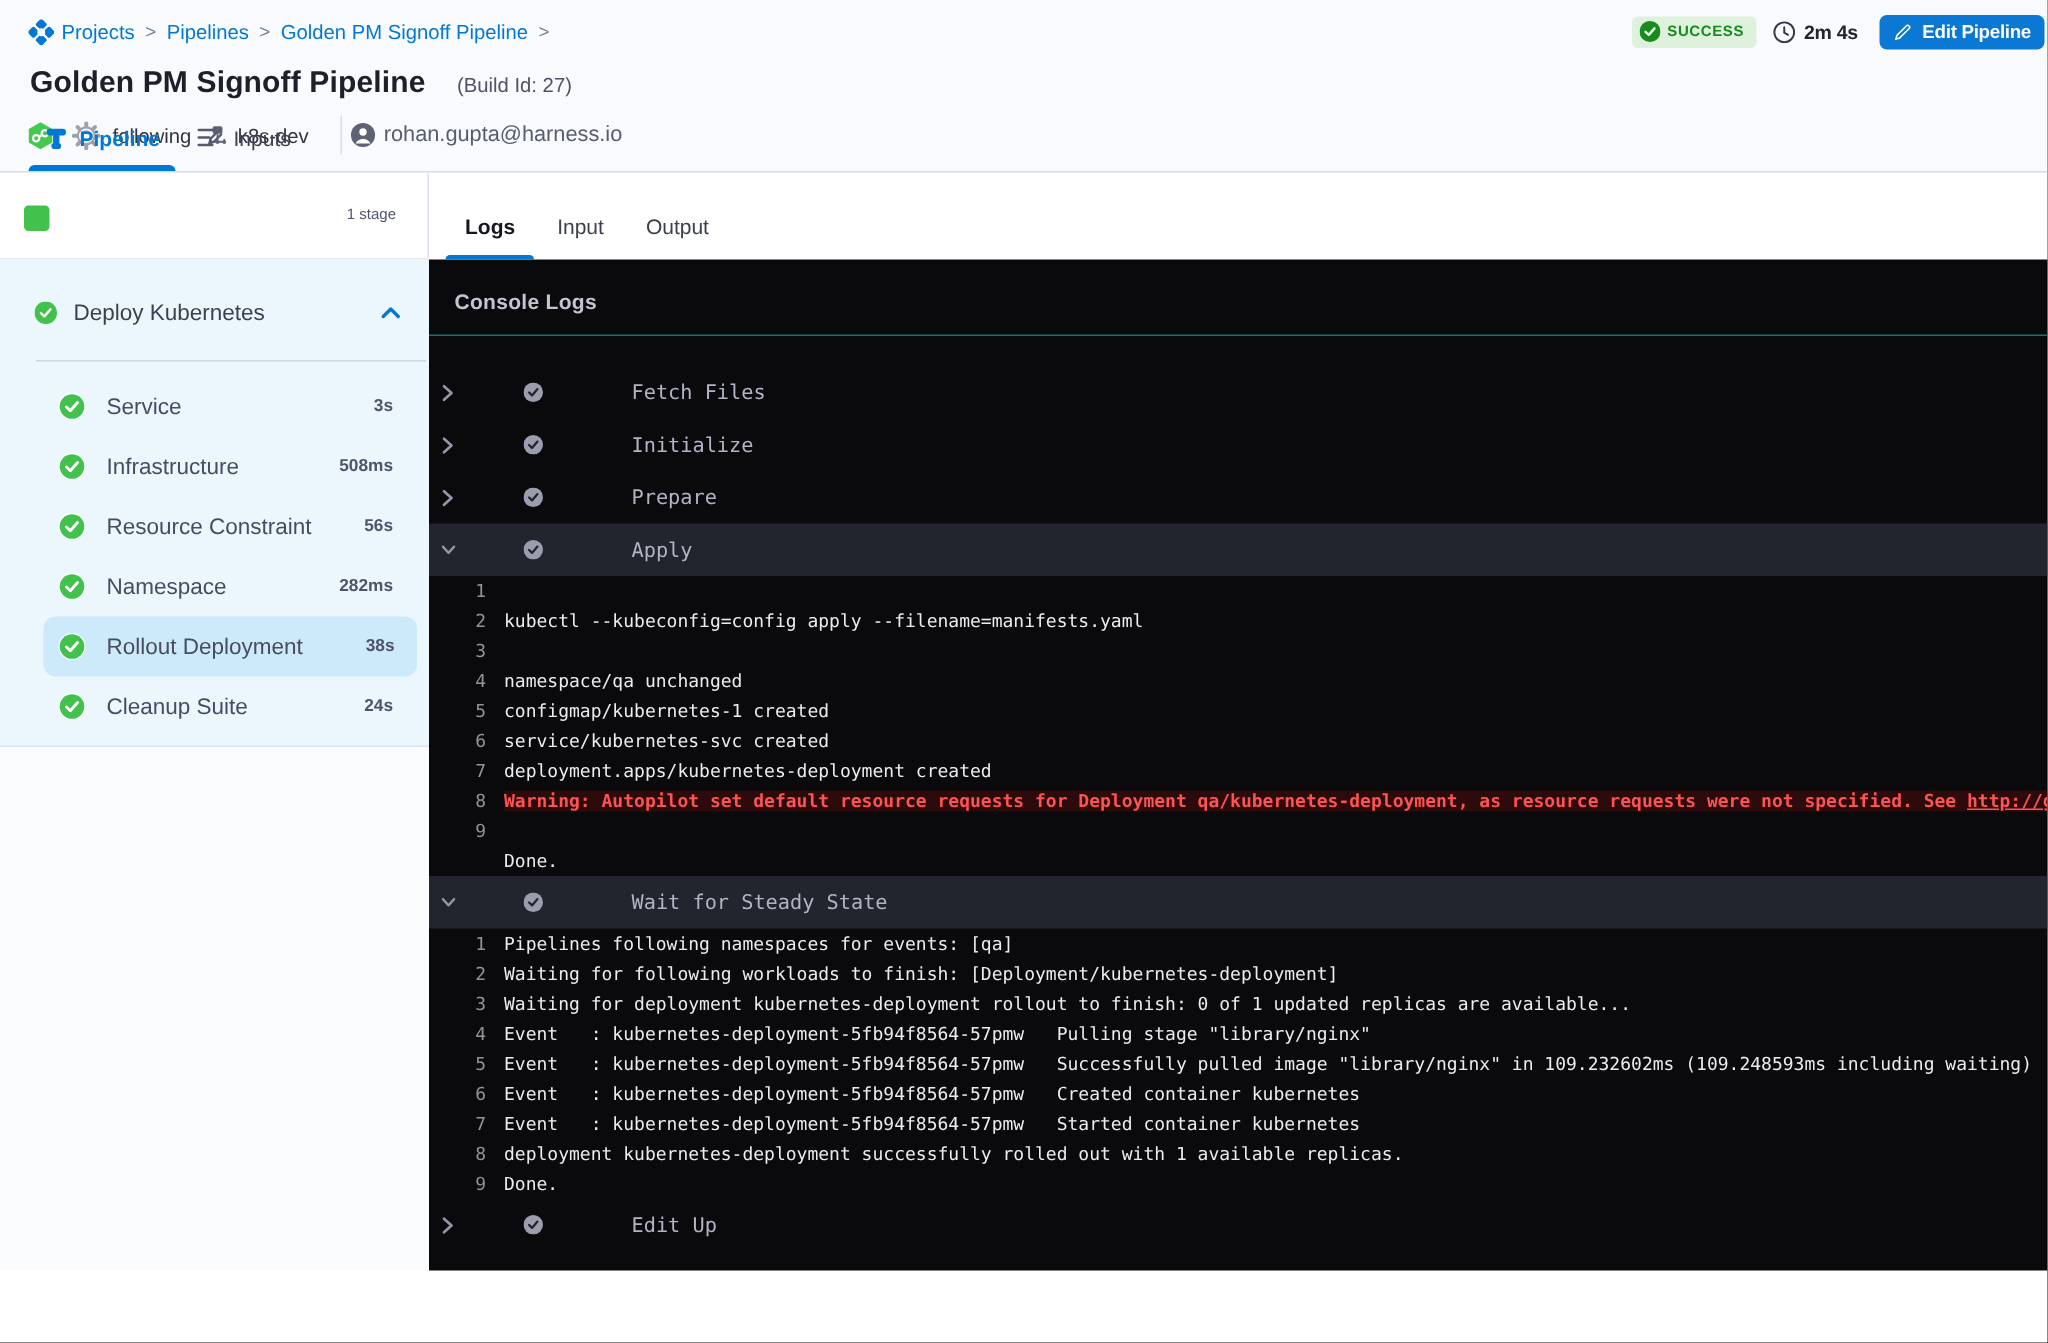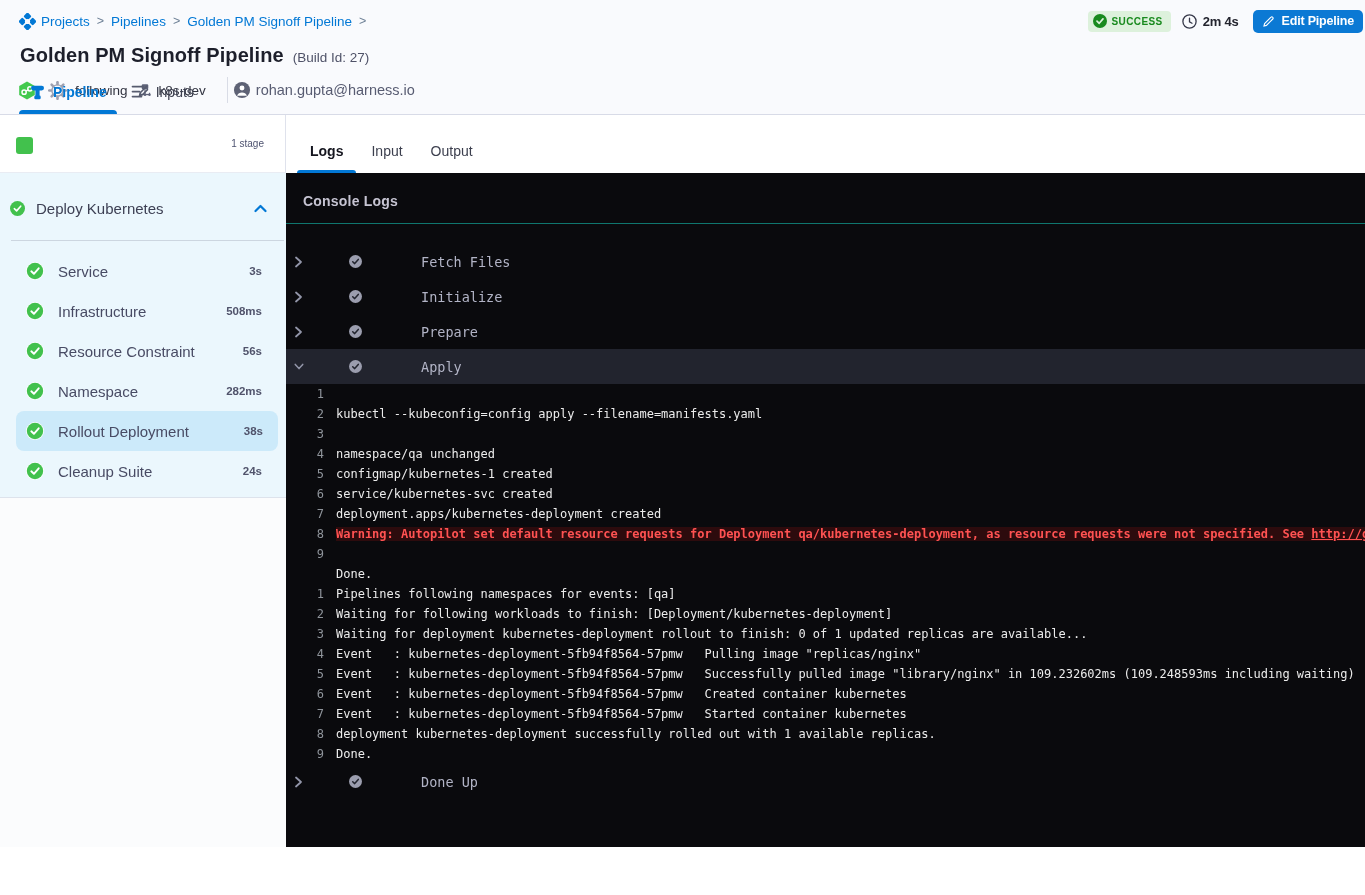--- a/index.html
+++ b/index.html
@@ -7,21 +7,21 @@
   body { font-family:"Liberation Sans", sans-serif; background:#ffffff; position:relative; }
 
   
   .header { position:relative; height:115px; background:#f9fafd; border-bottom:1px solid #d8dbe7; }
   .breadcrumb { position:absolute; left:19px; top:11px; height:20px; display:flex; align-items:center; font-size:13.5px; }
   .breadcrumb .crumb { color:#0278d5; text-decoration:none; cursor:pointer; }
   .breadcrumb .sep { color:#6c7f95; margin:0 7px; font-size:12.5px; }
   .bc-logo { width:17px; height:17px; margin-right:5px; display:inline-block; }
   .page-title-row { position:absolute; left:20px; top:44px; display:flex; align-items:baseline; }
   .page-title { font-size:20px; font-weight:bold; color:#1d1f2b; letter-spacing:.1px; }
-  .build-id { font-size:13.5px; color:#4f5268; margin-left:9px; }
+  .build-id { font-size:13.5px; color:#4f5268; margin-left:21px; }
   .meta-row { position:absolute; left:18px; top:78px; height:24px; display:flex; align-items:center; }
   .meta-row .mtxt { font-size:13.5px; color:#313340; }
   .meta-row .mtxt.email { font-size:14.5px; color:#585c72; }
   .vdiv { width:1px; height:26px; background:#d9dce6; margin:0 5px 0 21px; }
 
   .right-cluster { position:absolute; top:9px; right:0; height:24px; display:flex; align-items:center; }
   .status-badge { display:flex; align-items:center; height:21px; background:#ddf1dc; border-radius:4px; padding:0 8px 0 5px; margin-right:11px; flex:none; }
   .status-badge .stxt { font-size:10px; font-weight:bold; color:#188a1e; letter-spacing:.4px; margin-left:5px; }
   .duration-wrap { display:flex; margin-right:14px; }
   .duration-wrap .dtxt { font-size:13px; font-weight:600; color:#23242e; margin-left:6px; letter-spacing:-.2px; }
@@ -41,21 +41,21 @@
   .stage-count { position:absolute; right:21px; top:0; line-height:58px; font-size:10px; color:#4e5370; }
   .strip-right { flex:1; display:flex; align-items:flex-end; padding-left:11px; }
   .ltab { position:relative; display:flex; align-items:center; height:44px; padding:0 13px; margin-right:2px; cursor:pointer; }
   .ltab .ltxt { font-size:14px; font-weight:500; color:#3c3f4e; }
   .ltab.active .ltxt { font-weight:bold; color:#15161f; }
   .ltab.active:after { content:""; position:absolute; left:0; right:0; bottom:0; height:3px; background:#0278d5; border-radius:3px 3px 0 0; }
 
   
   .main { display:flex; height:674px; }
   .left-col { width:286px; background:#fbfcfd; }
-  .stage-panel { background:#ebf7fd; border-bottom:1px solid #dde3ec; padding-top:13px; height:325px; }
+  .stage-panel { background:#ebf7fd; border-bottom:1px solid #dde3ec; padding-top:13px; height:325px;padding-left:13px; }
   .stage-head { height:44px; display:flex; align-items:center; padding:0 19px 0 10px; cursor:pointer; }
   .stage-name { font-size:15px; font-weight:500; color:#3d4054; margin-left:11px; flex:1; }
   .stage-divider { height:1px; background:#ccd6e0; margin:10px 2px 10px 11px; }
   .step-row { height:40px; display:flex; align-items:center; padding:0 16px 0 26px; margin:0 8px 0 0; cursor:pointer; }
   .step-row.selected { background:#cceafa; border-radius:8px; margin:0 8px 0 16px; padding:0 15px 0 10px; }
   .step-label { font-size:15px; color:#484b64; margin-left:14px; flex:1; }
   .step-duration { font-size:11.5px; font-weight:600; color:#50536b; }
 
   .right-col { flex:1; background:#0a0a0d; color:#ececec; overflow:hidden; }
   .console-head { height:51px; display:flex; align-items:center; padding:5px 0 0 17px; border-bottom:1px solid #0f766e; }
@@ -377,38 +377,52 @@
         <div class="log-line"><span class="log-num">1</span><span class="log-txt"></span></div>
         <div class="log-line"><span class="log-num">2</span><span class="log-txt">kubectl --kubeconfig=config apply --filename=manifests.yaml</span></div>
         <div class="log-line"><span class="log-num">3</span><span class="log-txt"></span></div>
         <div class="log-line"><span class="log-num">4</span><span class="log-txt">namespace/qa unchanged</span></div>
         <div class="log-line"><span class="log-num">5</span><span class="log-txt">configmap/kubernetes-1 created</span></div>
         <div class="log-line"><span class="log-num">6</span><span class="log-txt">service/kubernetes-svc created</span></div>
         <div class="log-line"><span class="log-num">7</span><span class="log-txt">deployment.apps/kubernetes-deployment created</span></div>
         <div class="log-line warn"><span class="log-num">8</span><span class="log-txt">Warning: Autopilot set default resource requests for Deployment qa/kubernetes-deployment, as resource requests were not specified. See <span class="log-link">http://g</span></span></div>
         <div class="log-line"><span class="log-num">9</span><span class="log-txt"></span></div>
         <div class="log-line"><span class="log-num"></span><span class="log-txt">Done.</span></div>
+        <div class="section-head expanded">
+          <span class="sec-chev">
+            <svg width="12" height="9" viewBox="0 0 12 9" fill="none" stroke="#9396a9" stroke-width="1.8" stroke-linecap="round" stroke-linejoin="round">
+              <path d="M1.5 2 L6 7 L10.5 2"></path>
+            </svg>
+          </span>
+    <span class="sec-circ">
+            <svg width="13" height="13" viewBox="0 0 13 13">
+              <circle cx="6.5" cy="6.5" r="6.5" fill="#9b9dae"></circle>
+              <path d="M3.7 6.7 L5.7 8.6 L9.3 4.4" fill="none" stroke="#22242e" stroke-width="1.5" stroke-linecap="round" stroke-linejoin="round"></path>
+            </svg>
+          </span>
+    <span class="section-title">Wait for Steady State</span>
+        </div>
         <div class="log-line"><span class="log-num">1</span><span class="log-txt">Pipelines following namespaces for events: [qa]</span></div>
         <div class="log-line"><span class="log-num">2</span><span class="log-txt">Waiting for following workloads to finish: [Deployment/kubernetes-deployment]</span></div>
         <div class="log-line"><span class="log-num">3</span><span class="log-txt">Waiting for deployment kubernetes-deployment rollout to finish: 0 of 1 updated replicas are available...</span></div>
-        <div class="log-line"><span class="log-num">4</span><span class="log-txt">Event   : kubernetes-deployment-5fb94f8564-57pmw   Pulling image "replicas/nginx"</span></div>
+        <div class="log-line"><span class="log-num">4</span><span class="log-txt">Event   : kubernetes-deployment-5fb94f8564-57pmw   Pulling stage "library/nginx"</span></div>
         <div class="log-line"><span class="log-num">5</span><span class="log-txt">Event   : kubernetes-deployment-5fb94f8564-57pmw   Successfully pulled image "library/nginx" in 109.232602ms (109.248593ms including waiting)</span></div>
         <div class="log-line"><span class="log-num">6</span><span class="log-txt">Event   : kubernetes-deployment-5fb94f8564-57pmw   Created container kubernetes</span></div>
         <div class="log-line"><span class="log-num">7</span><span class="log-txt">Event   : kubernetes-deployment-5fb94f8564-57pmw   Started container kubernetes</span></div>
         <div class="log-line"><span class="log-num">8</span><span class="log-txt">deployment kubernetes-deployment successfully rolled out with 1 available replicas.</span></div>
         <div class="log-line"><span class="log-num">9</span><span class="log-txt">Done.</span></div>
         <div class="section-head">
           <span class="sec-chev">
             <svg width="9" height="12" viewBox="0 0 9 12" fill="none" stroke="#9396a9" stroke-width="1.8" stroke-linecap="round" stroke-linejoin="round">
               <path d="M2 1.5 L7 6 L2 10.5"></path>
             </svg>
           </span>
     <span class="sec-circ">
             <svg width="13" height="13" viewBox="0 0 13 13">
               <circle cx="6.5" cy="6.5" r="6.5" fill="#9b9dae"></circle>
               <path d="M3.7 6.7 L5.7 8.6 L9.3 4.4" fill="none" stroke="#22242e" stroke-width="1.5" stroke-linecap="round" stroke-linejoin="round"></path>
             </svg>
           </span>
-    <span class="section-title">Done Up</span>
+    <span class="section-title">Edit Up</span>
         </div>
       </div>
   </div>
 </div>
 
 </body></html>

